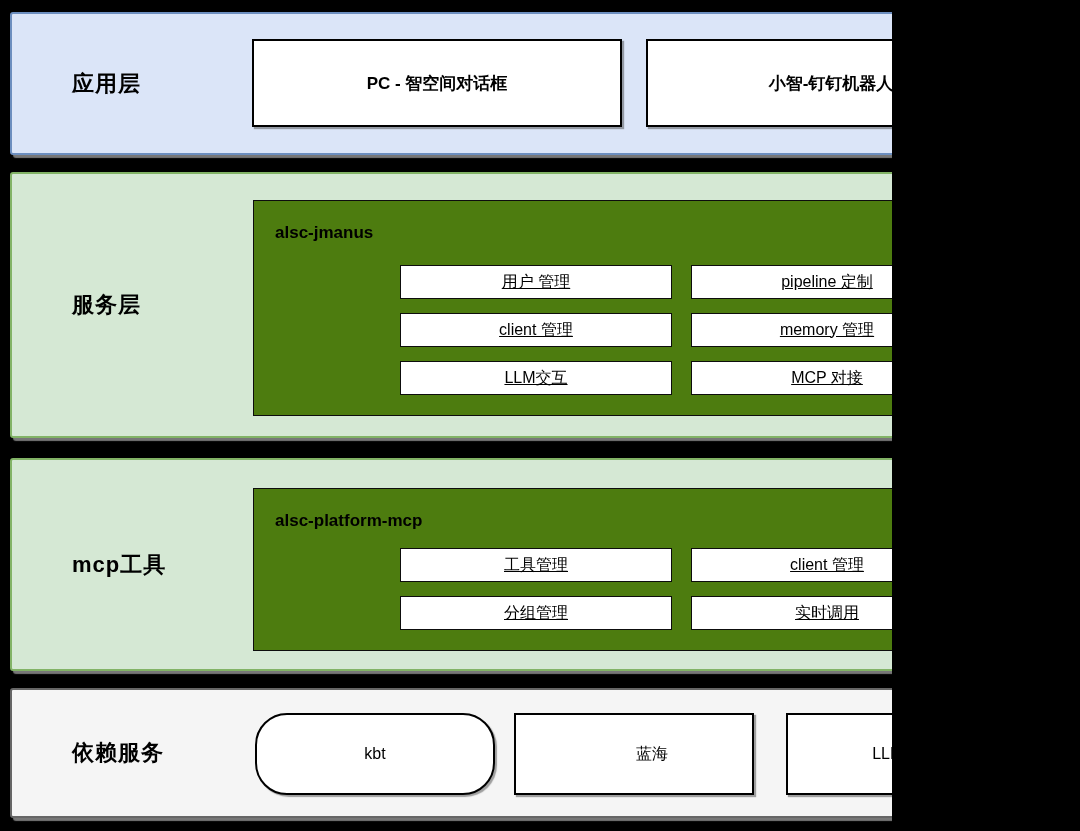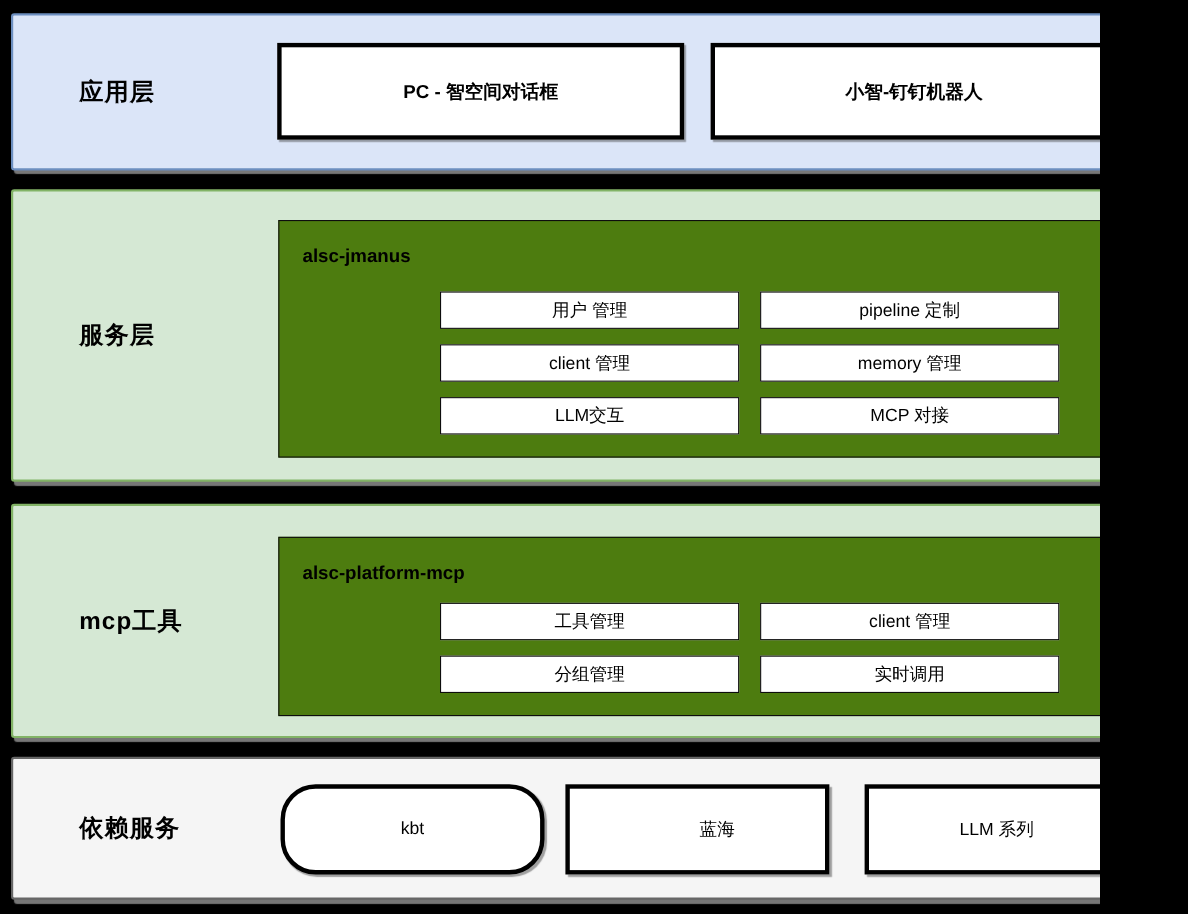--- a/index.html
+++ b/index.html
@@ -2,21 +2,21 @@
 <html><head>
 <meta charset="utf-8">
 <style>
   html, body {
     margin: 0;
     padding: 0;
     background: #000000;
   }
   .canvas {
     position: relative;
-    width: 1000px;
+    width: 892px;
     height: 831px;
     background: #000000;
     font-family: "Liberation Sans", "DejaVu Sans", sans-serif;
     color: #000000;
     overflow: hidden;
   }
   .band {
     position: absolute;
     left: 10px;
     width: 1057px;
@@ -38,21 +38,21 @@
     font-size: 22px;
     font-weight: bold;
     letter-spacing: 1px;
     white-space: nowrap;
   }
 
   .node {
     position: absolute;
     box-sizing: border-box;
     background: #ffffff;
-    border: 4px solid #000000;
+    border: 2px solid #000000;
     display: flex;
     align-items: center;
     justify-content: center;
     text-align: center;
   }
   .app-node {
     top: 25px;
     width: 370px;
     height: 88px;
     font-size: 17px;
@@ -83,20 +83,21 @@
   }
 
   .feature-grid {
     position: absolute;
     left: 146px;
     right: 51px;
     display: grid;
     grid-template-columns: 1fr 1fr;
     column-gap: 19px;
     row-gap: 14px;
+    text-decoration: underline;
   }
   .grid-service { top: 64px; }
   .grid-mcp     { top: 59px; }
 
   .feature-box {
     box-sizing: border-box;
     height: 34px;
     background: #ffffff;
     border: 1.5px solid #0d0d0d;
     display: flex;

